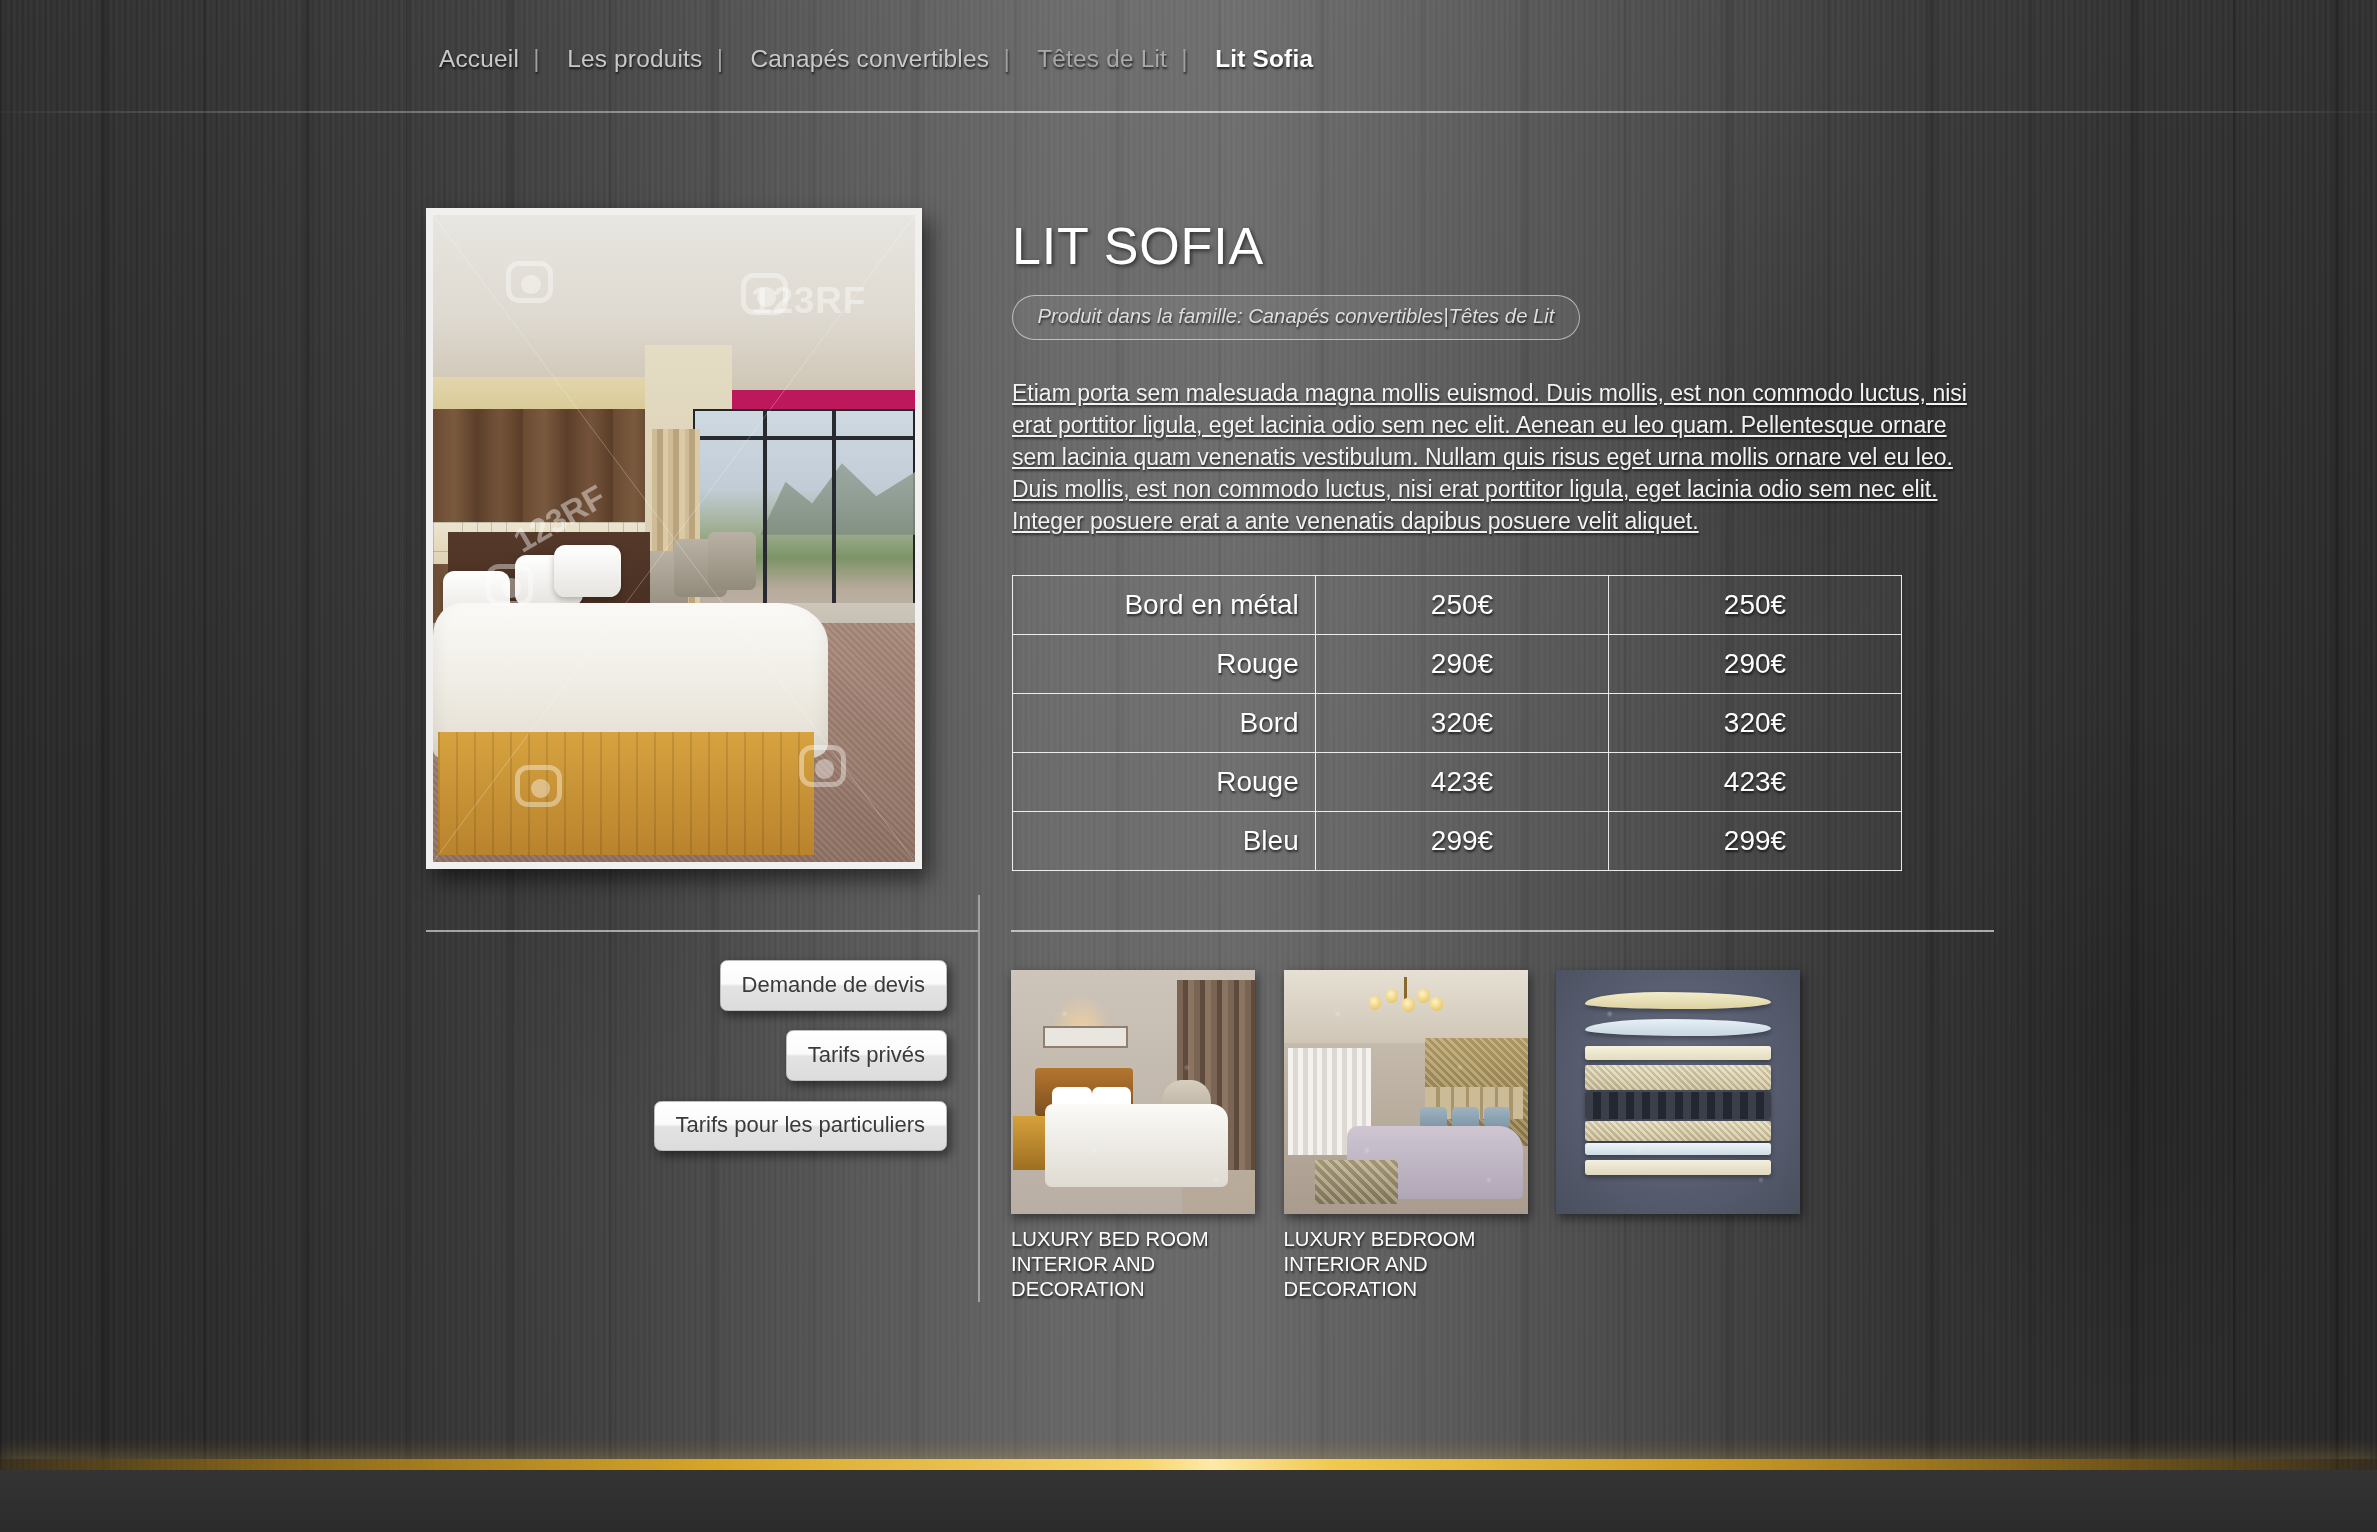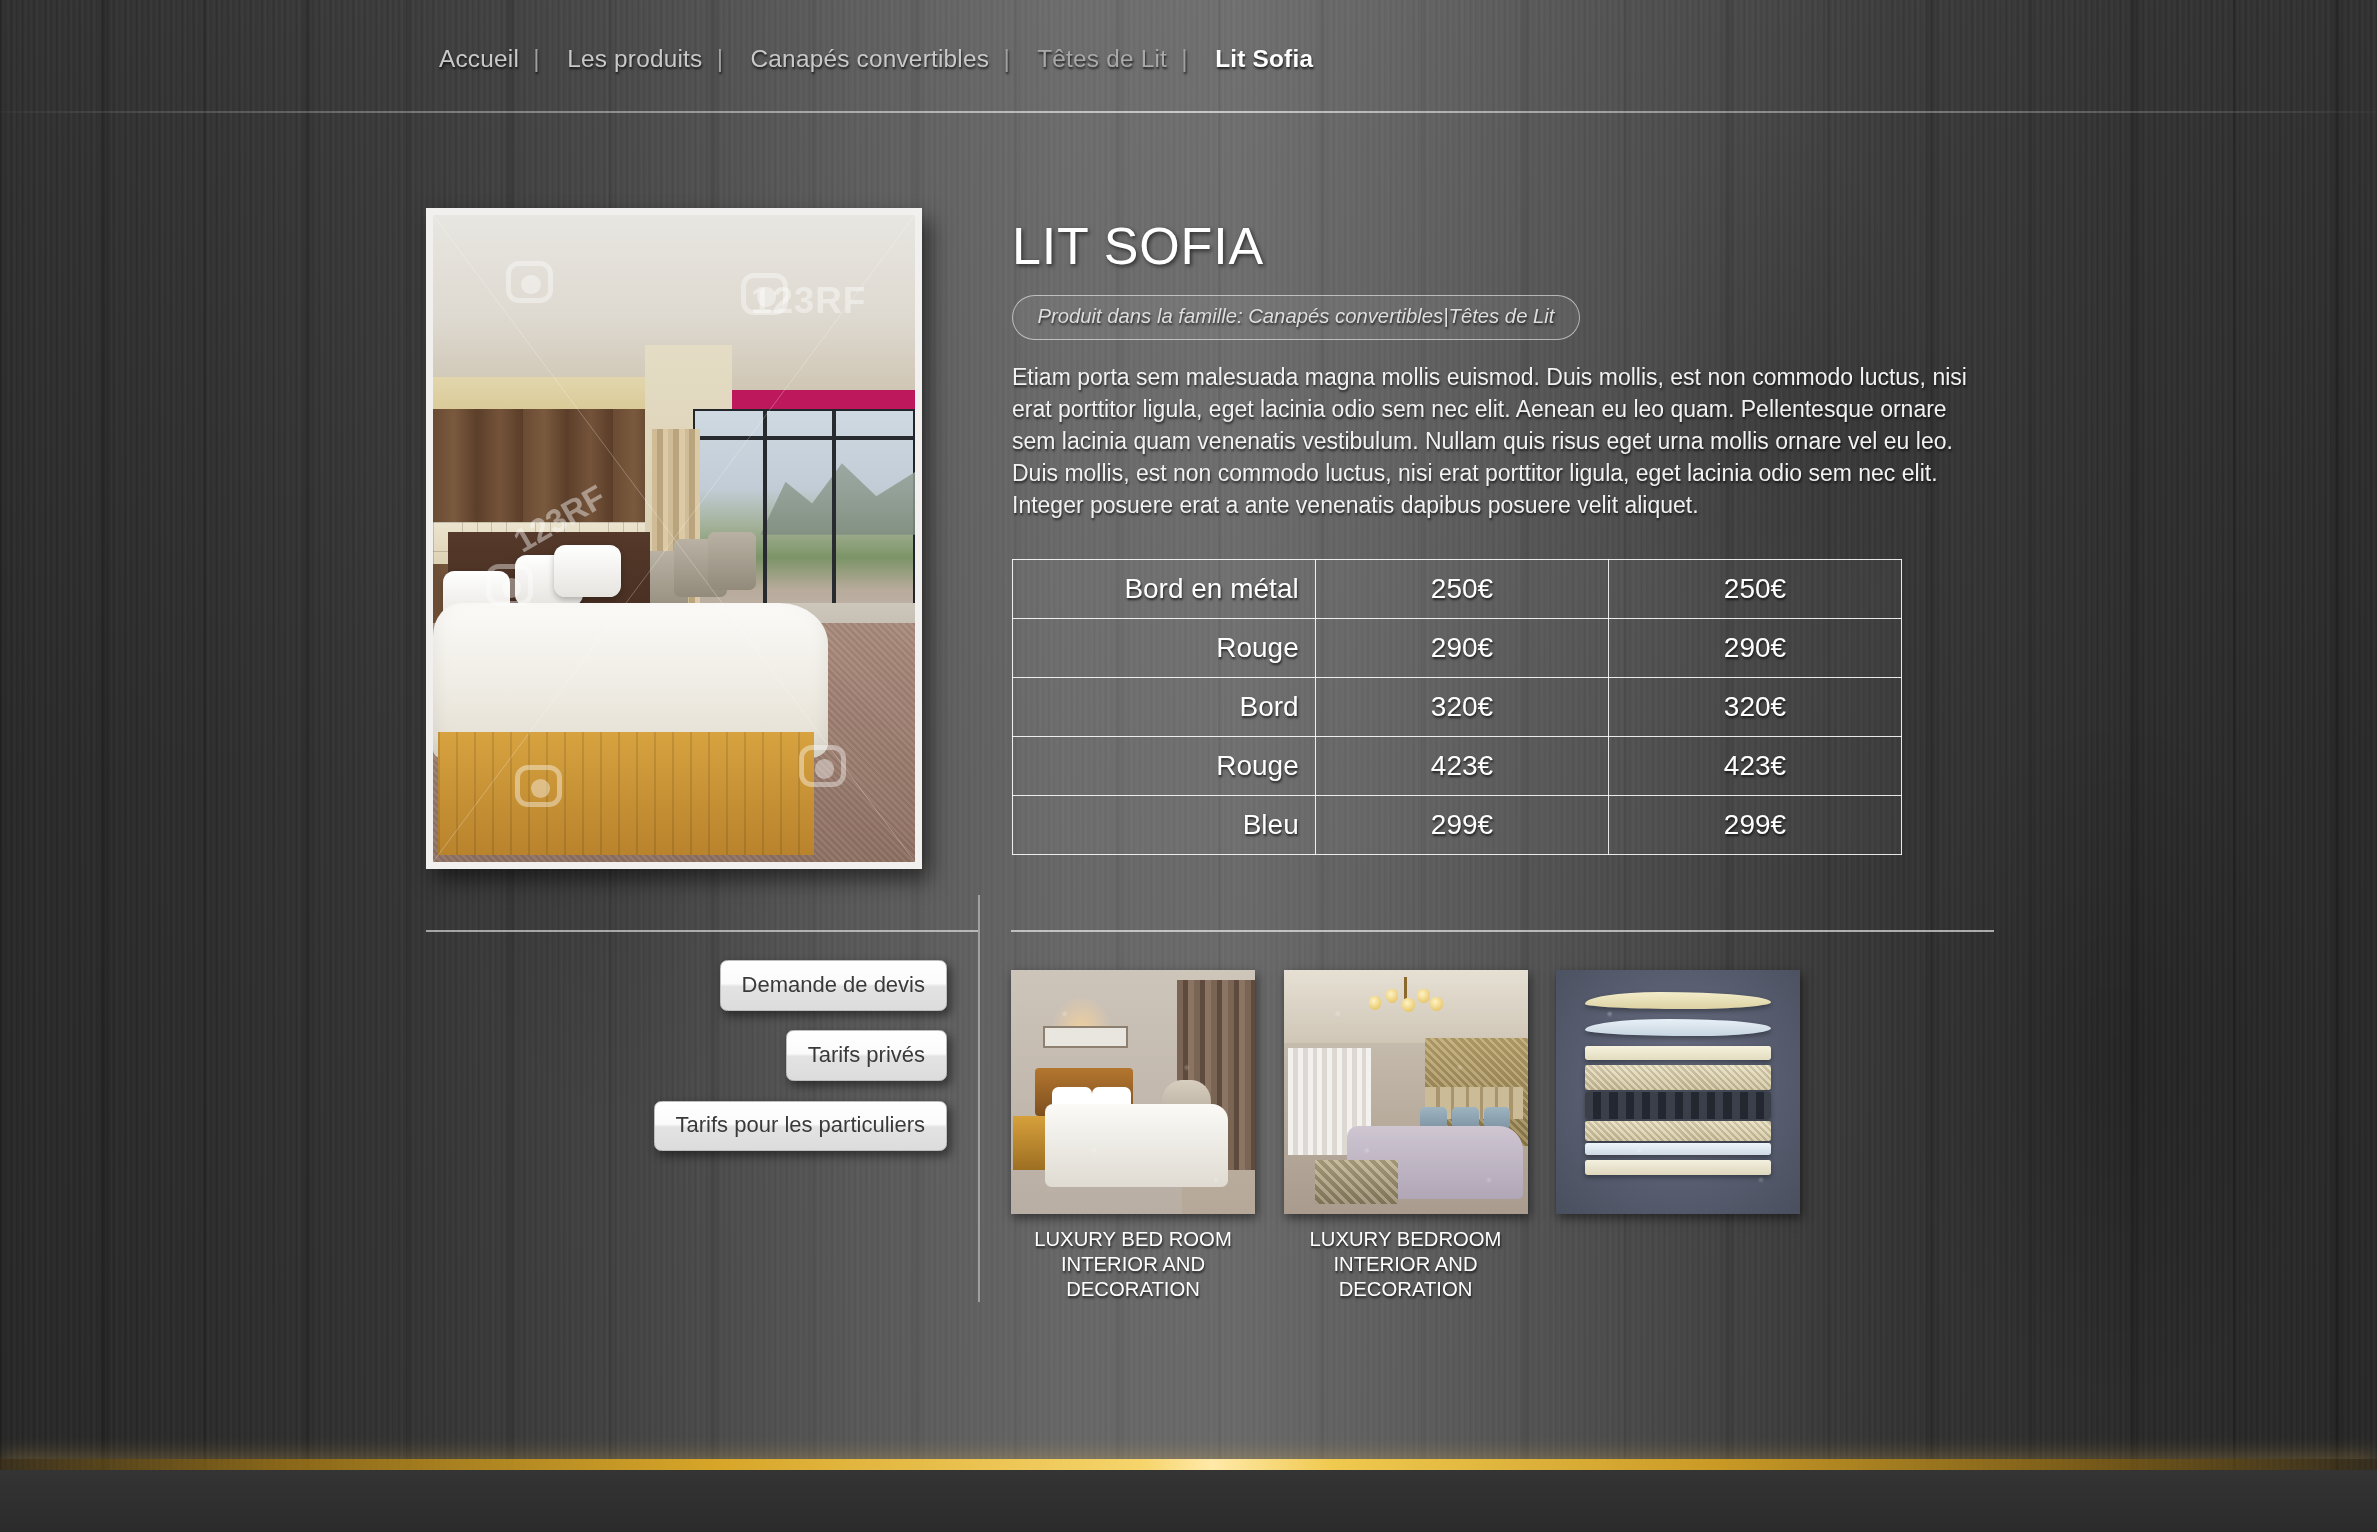--- a/index.html
+++ b/index.html
@@ -270,26 +270,27 @@
     font-style: italic;
     color: #dedede;
     background: rgba(255,255,255,0.06);
     border: 1.6px solid rgba(255,255,255,0.55);
     border-radius: 33px;
     text-shadow: 0.8px 1.6px 2.4px rgba(0,0,0,0.65);
     white-space: nowrap;
   }
 
   #intro {
-    margin-top: 21px;
+    margin-top: 37px;
     width: 980px;
     font-size: 23px;
     line-height: 1.40;
     color: #f2f2f2;
     text-shadow: 0.8px 1.6px 2.4px rgba(0,0,0,0.7);
+    text-decoration: underline;
   }
 
   
   #price-table {
     margin-top: 37px;
     width: 889px;
     border-collapse: collapse;
     table-layout: fixed;
   }
   #price-table td {
@@ -317,21 +318,21 @@
     position: relative;
     width: 244px; height: 244px;
     overflow: hidden;
     box-shadow: 2.4px 4.1px 9.8px rgba(0,0,0,0.5);
   }
   .gal-cap {
     margin-top: 13px;
     font-size: 20.3px;
     line-height: 1.22;
     color: #ffffff;
-    text-align: center;
+    text-align: left;
     text-shadow: 0.8px 1.6px 2.4px rgba(0,0,0,0.7);
   }
 
   
   .t1 { background: linear-gradient(180deg,#cfc6bb 0%, #bdb3a7 45%, #b6a898 100%); }
   .t1 .wall { position:absolute; left:0; top:0; width:70%; height:100%;
               background: linear-gradient(180deg,#cdc4ba,#b8aea3); }
   .t1 .curtain { position:absolute; right:0; top:4%; width:32%; height:78%;
               background: repeating-linear-gradient(90deg,#7a6555 0 5.7px,#5e4b3d 5.7px 11.4px,#8b7462 11.4px 17px); }
   .t1 .art { position:absolute; left:13%; top:23%; width:35%; height:9%;

